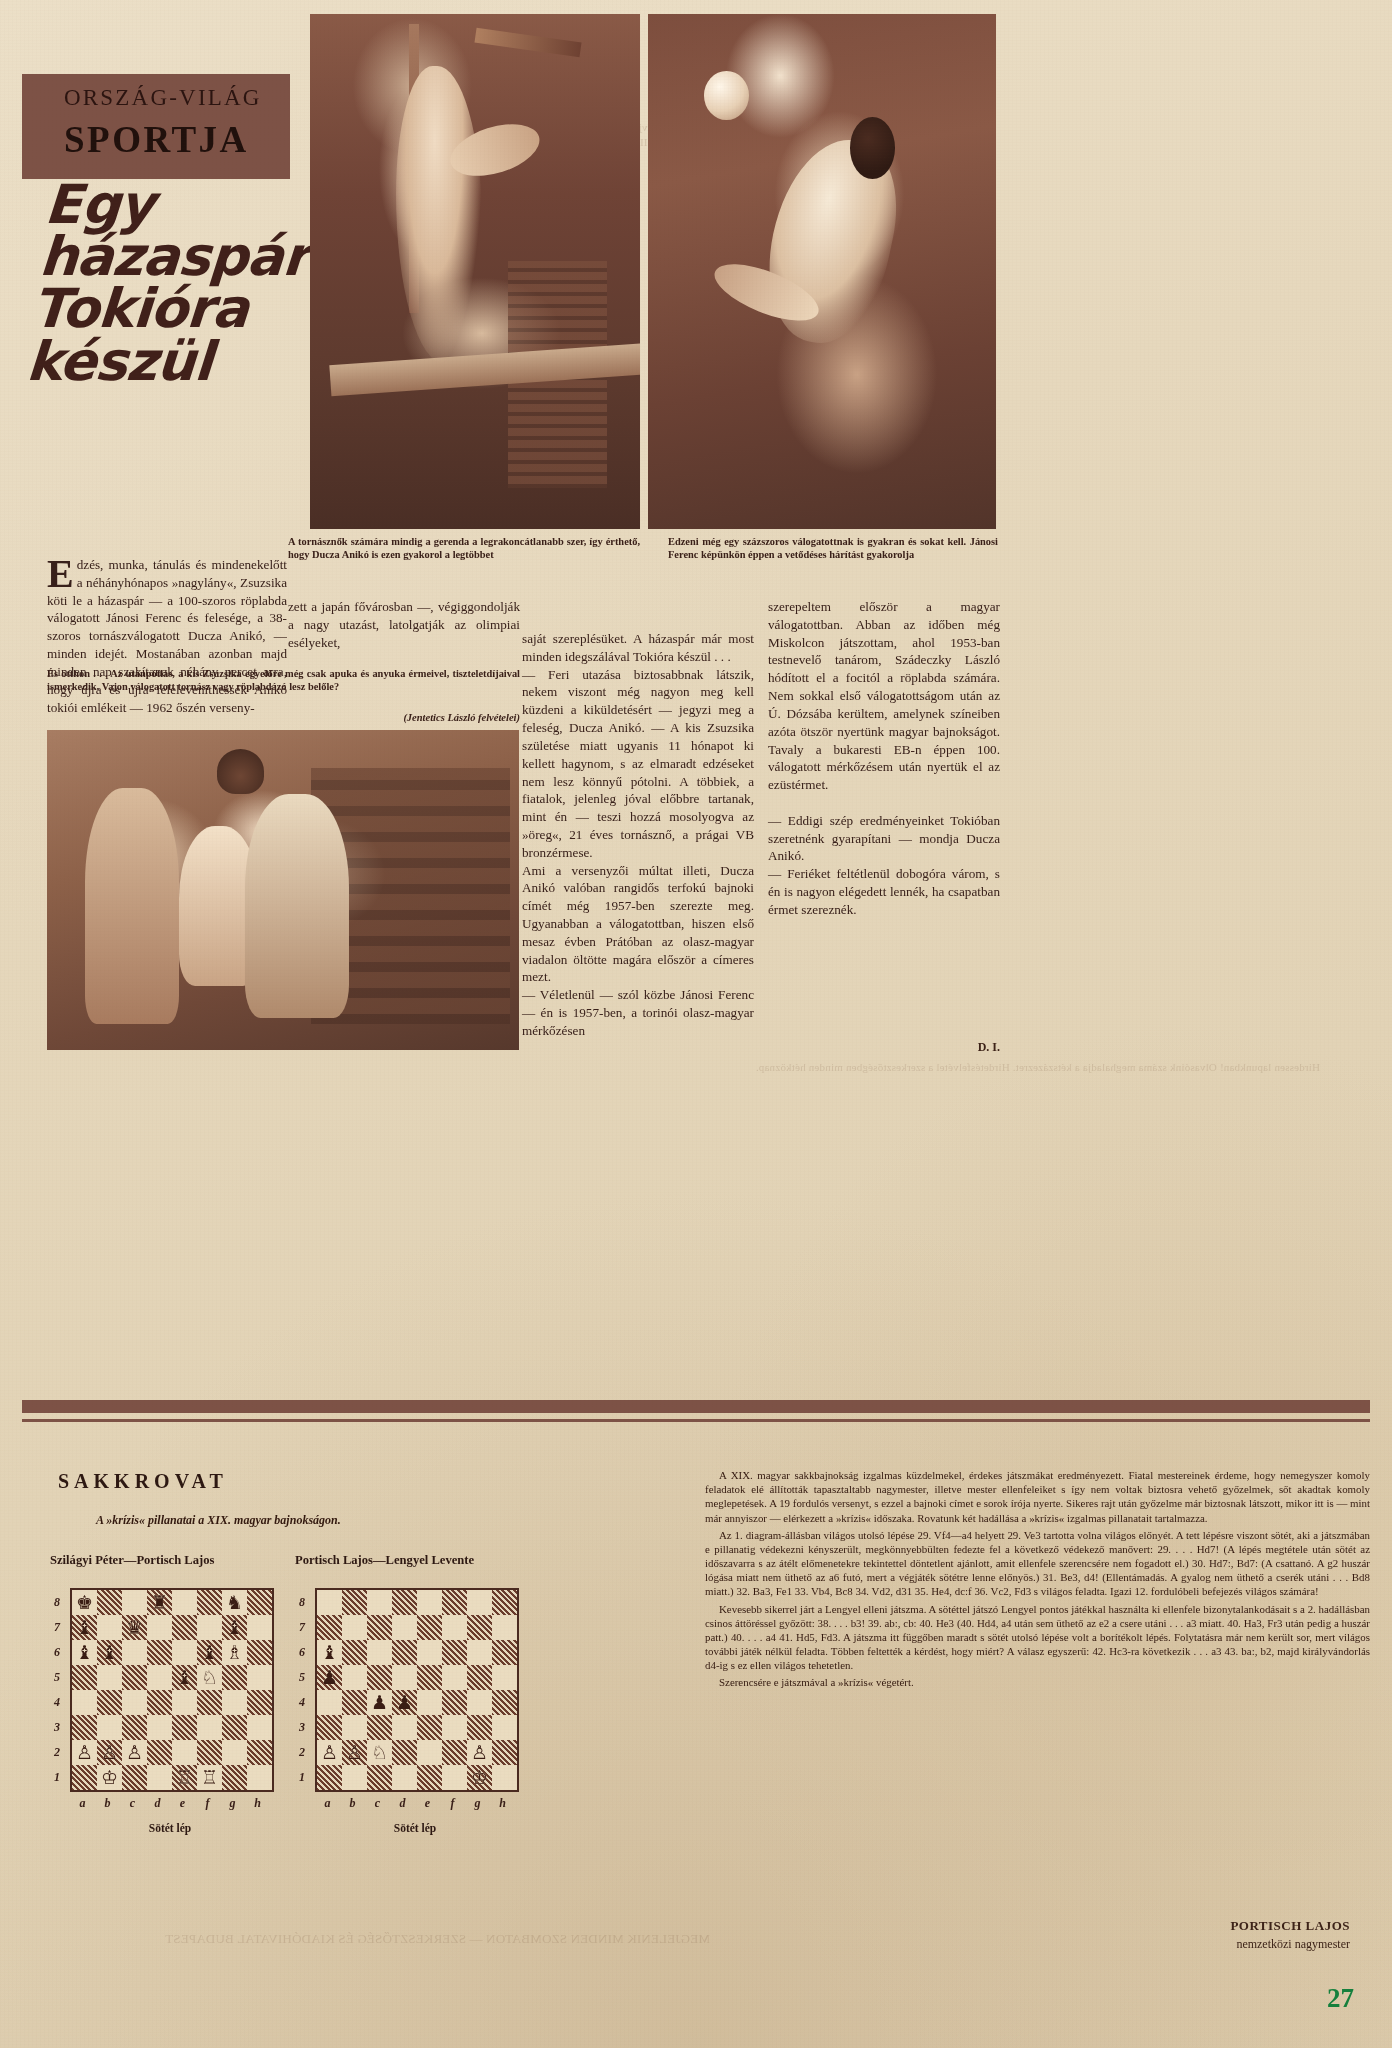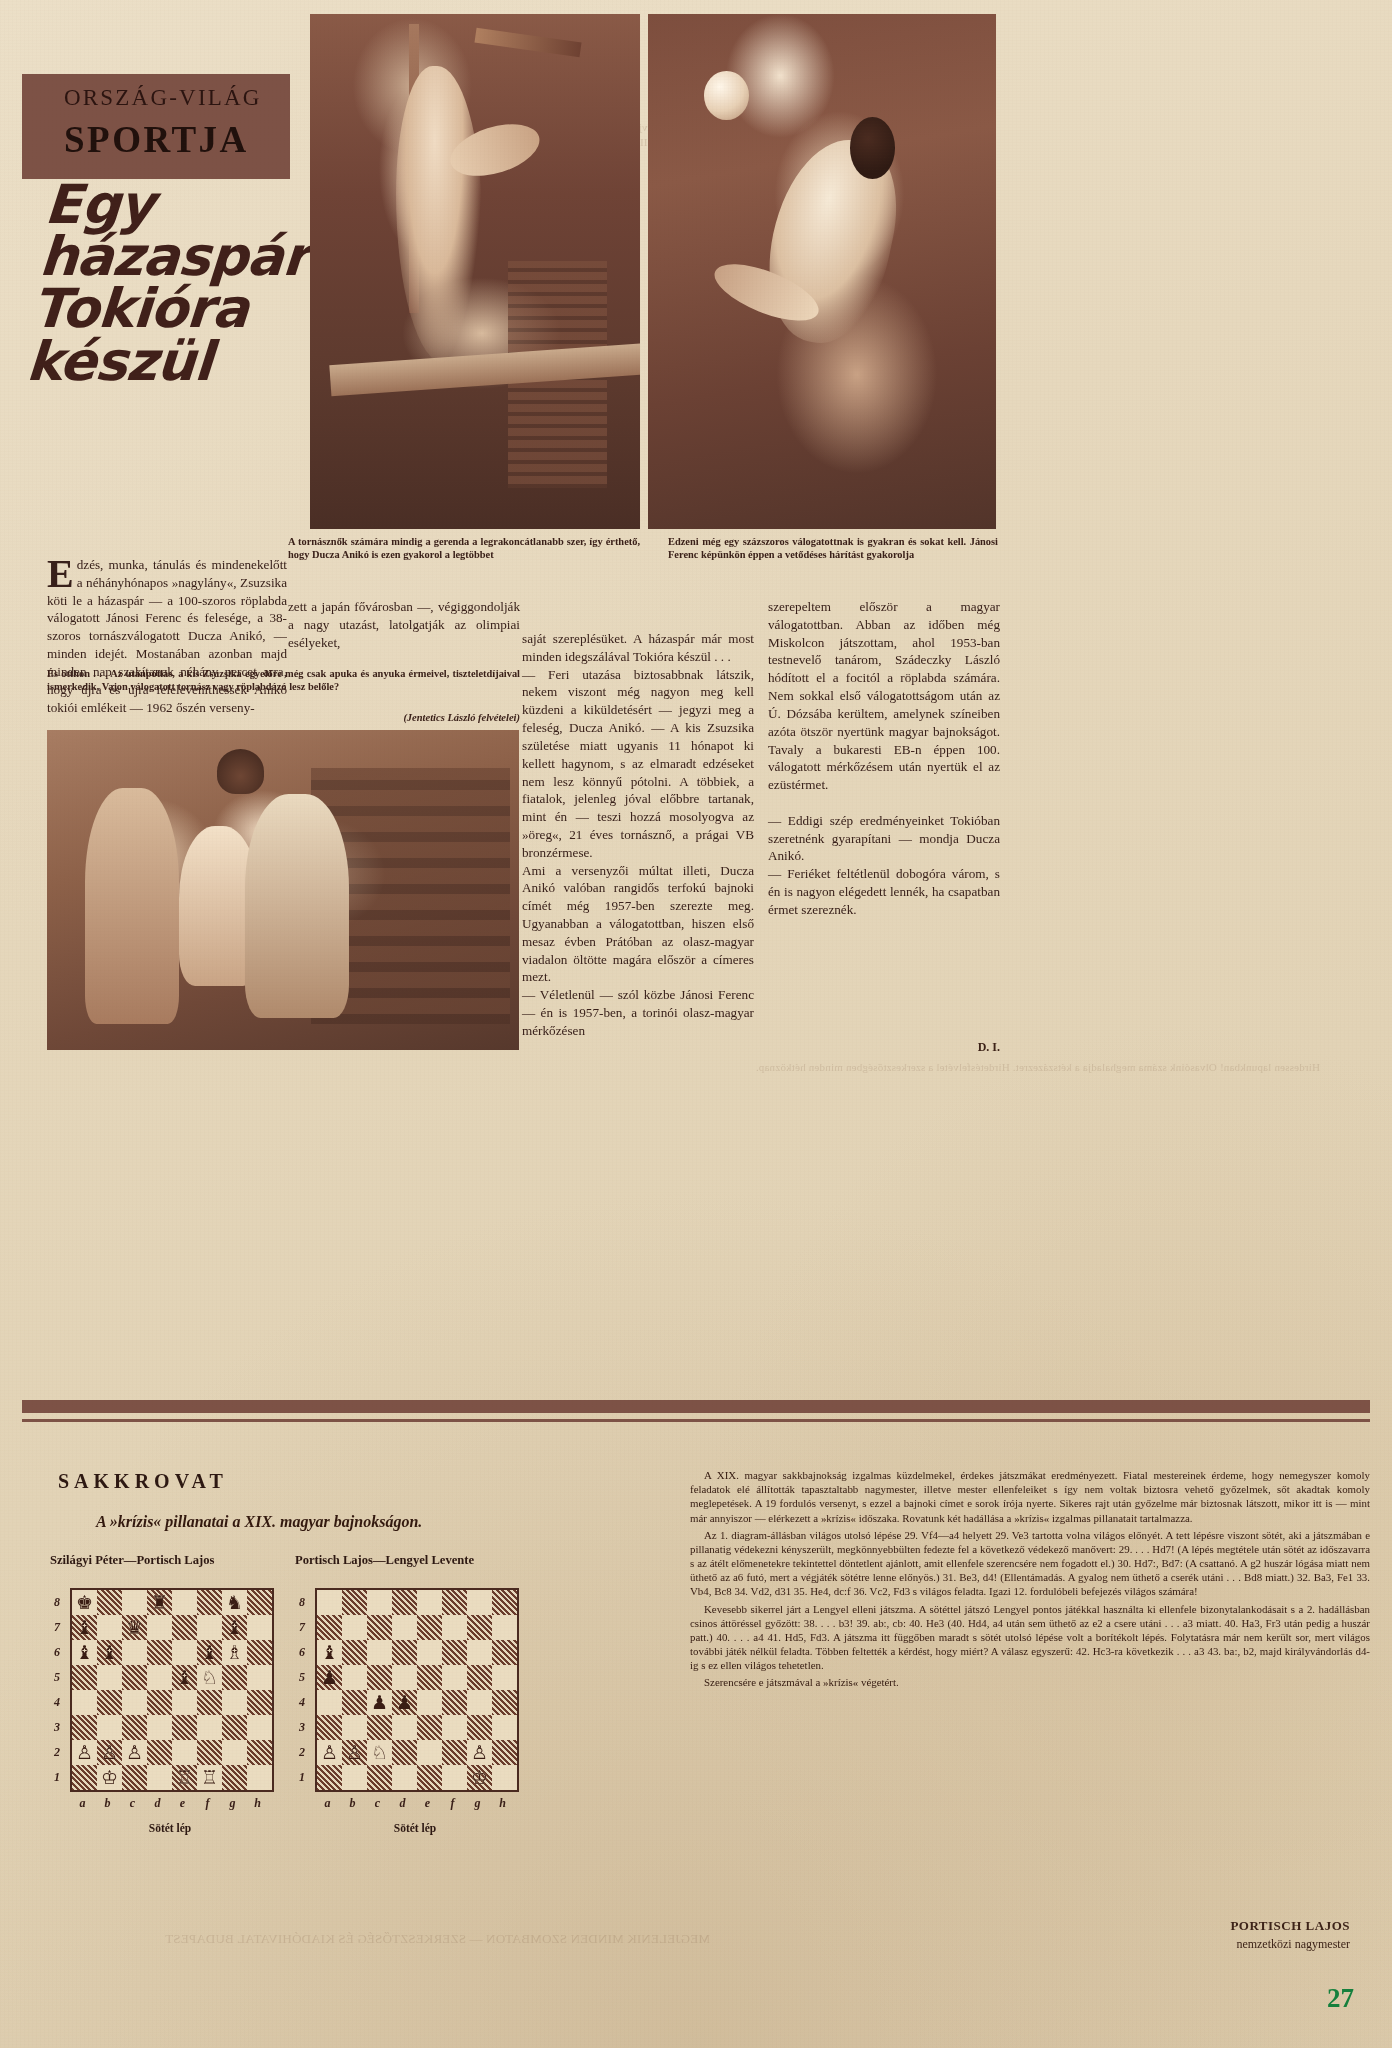--- a/index.html
+++ b/index.html
@@ -106,21 +106,21 @@
   }
 
   
   .sakk-title{
     position:absolute;left:58px;top:1470px;
     font-size:20px;font-weight:bold;letter-spacing:5px;
     font-family:"Liberation Serif",serif;color:#2d1812;
   }
   .sakk-sub{
     position:absolute;left:96px;top:1513px;
-    font-size:16px;font-style:italic;font-weight:bold;color:#33190f;
+    font-size:12px;font-style:italic;font-weight:bold;color:#33190f;
   }
   .game-label{
     position:absolute;font-size:12.6px;font-weight:bold;color:#2d1812;
   }
 
   
   .board{position:absolute;width:200px;height:200px;border:2px solid #4a2a20;}
   .brow{display:flex;height:25px;}
   .sq{width:25px;height:25px;position:relative;box-sizing:border-box;
       display:flex;align-items:center;justify-content:center;
@@ -133,21 +133,21 @@
   .rank{position:absolute;font-size:12px;font-style:italic;font-weight:bold;color:#3a2019;}
   .files{position:absolute;font-size:12px;font-style:italic;font-weight:bold;color:#3a2019;
          display:flex;width:200px;}
   .files span{width:25px;text-align:center;}
   .tomove{position:absolute;font-size:11.5px;font-weight:bold;color:#2d1812;text-align:center;}
 
   .chess-text{
     position:absolute;font-size:10.9px;line-height:1.3;text-align:justify;
     color:#33190f;font-family:"Liberation Serif",serif;
   }
-  .chess-text p{margin:0 0 3px 0;text-indent:14px;}
+  .chess-text p{margin:0 0 3px 15px;text-indent:14px;}
   .pageno{
     position:absolute;right:38px;bottom:34px;
     font-size:27px;font-weight:bold;color:#15803d;
     font-family:"Liberation Serif",serif;
   }
 
   
   .gym-photo{
     background:
       radial-gradient(ellipse 30% 22% at 31% 14%, #c7a88e 0%, rgba(0,0,0,0) 60%),

